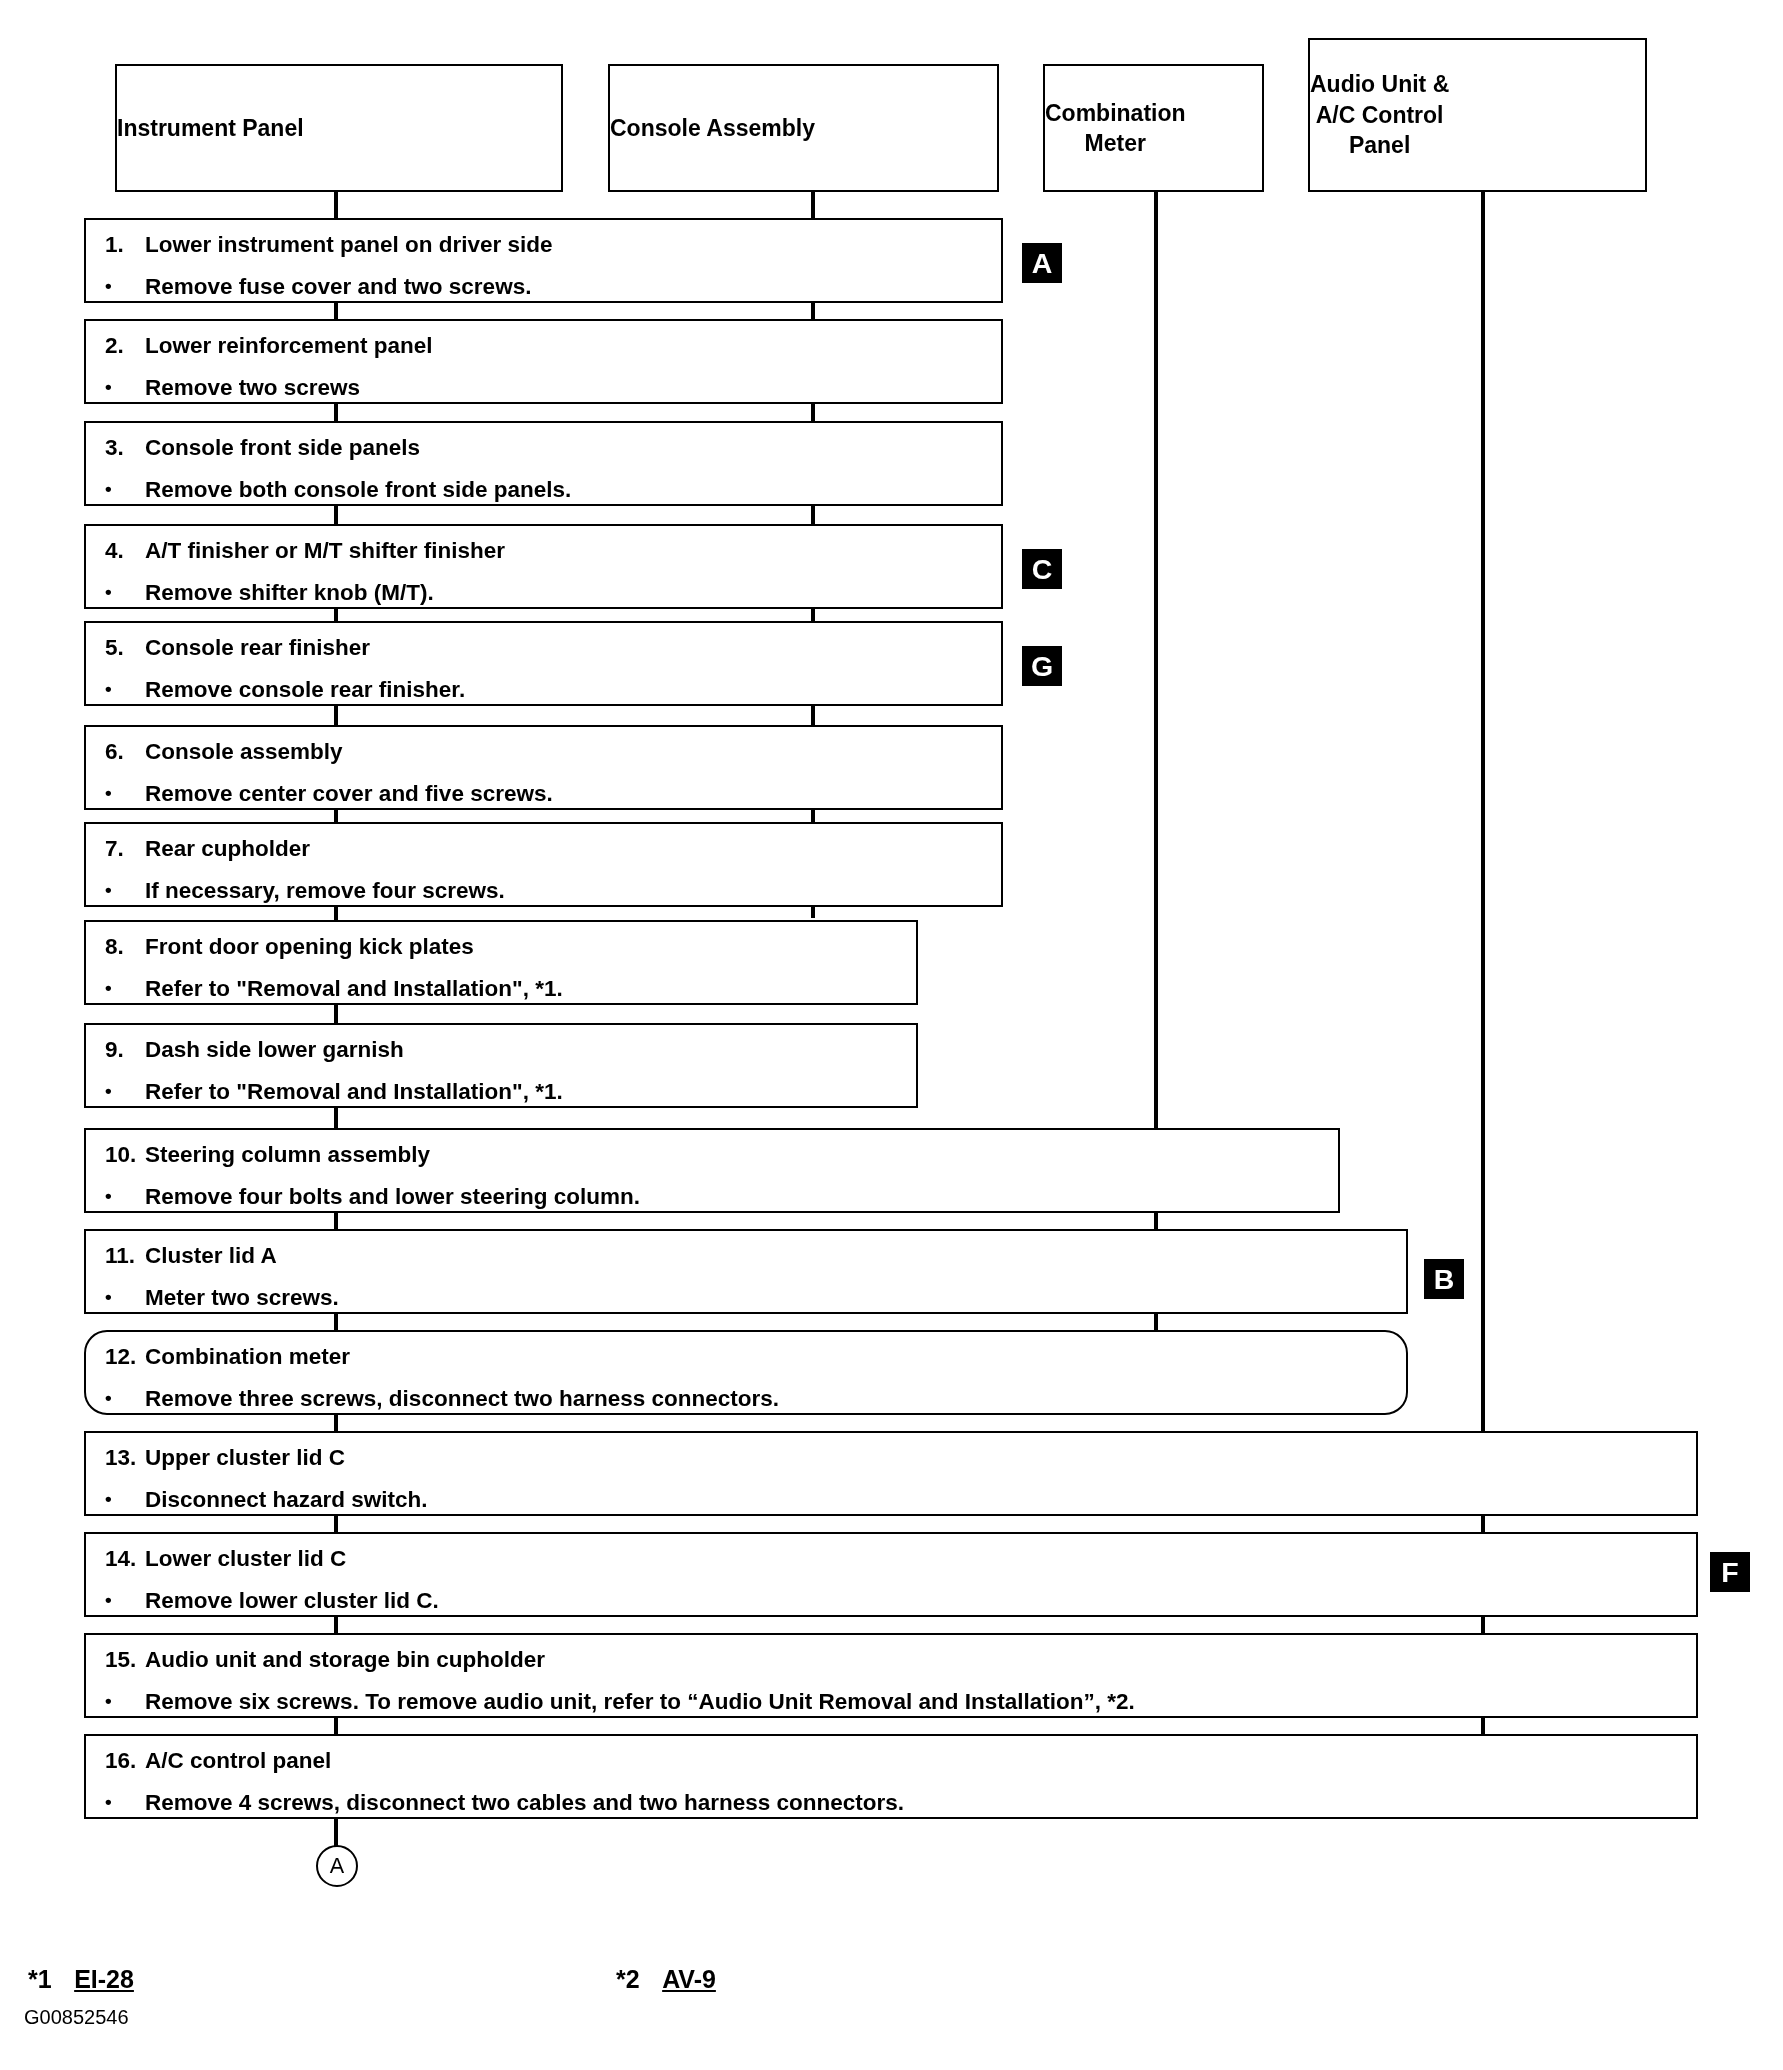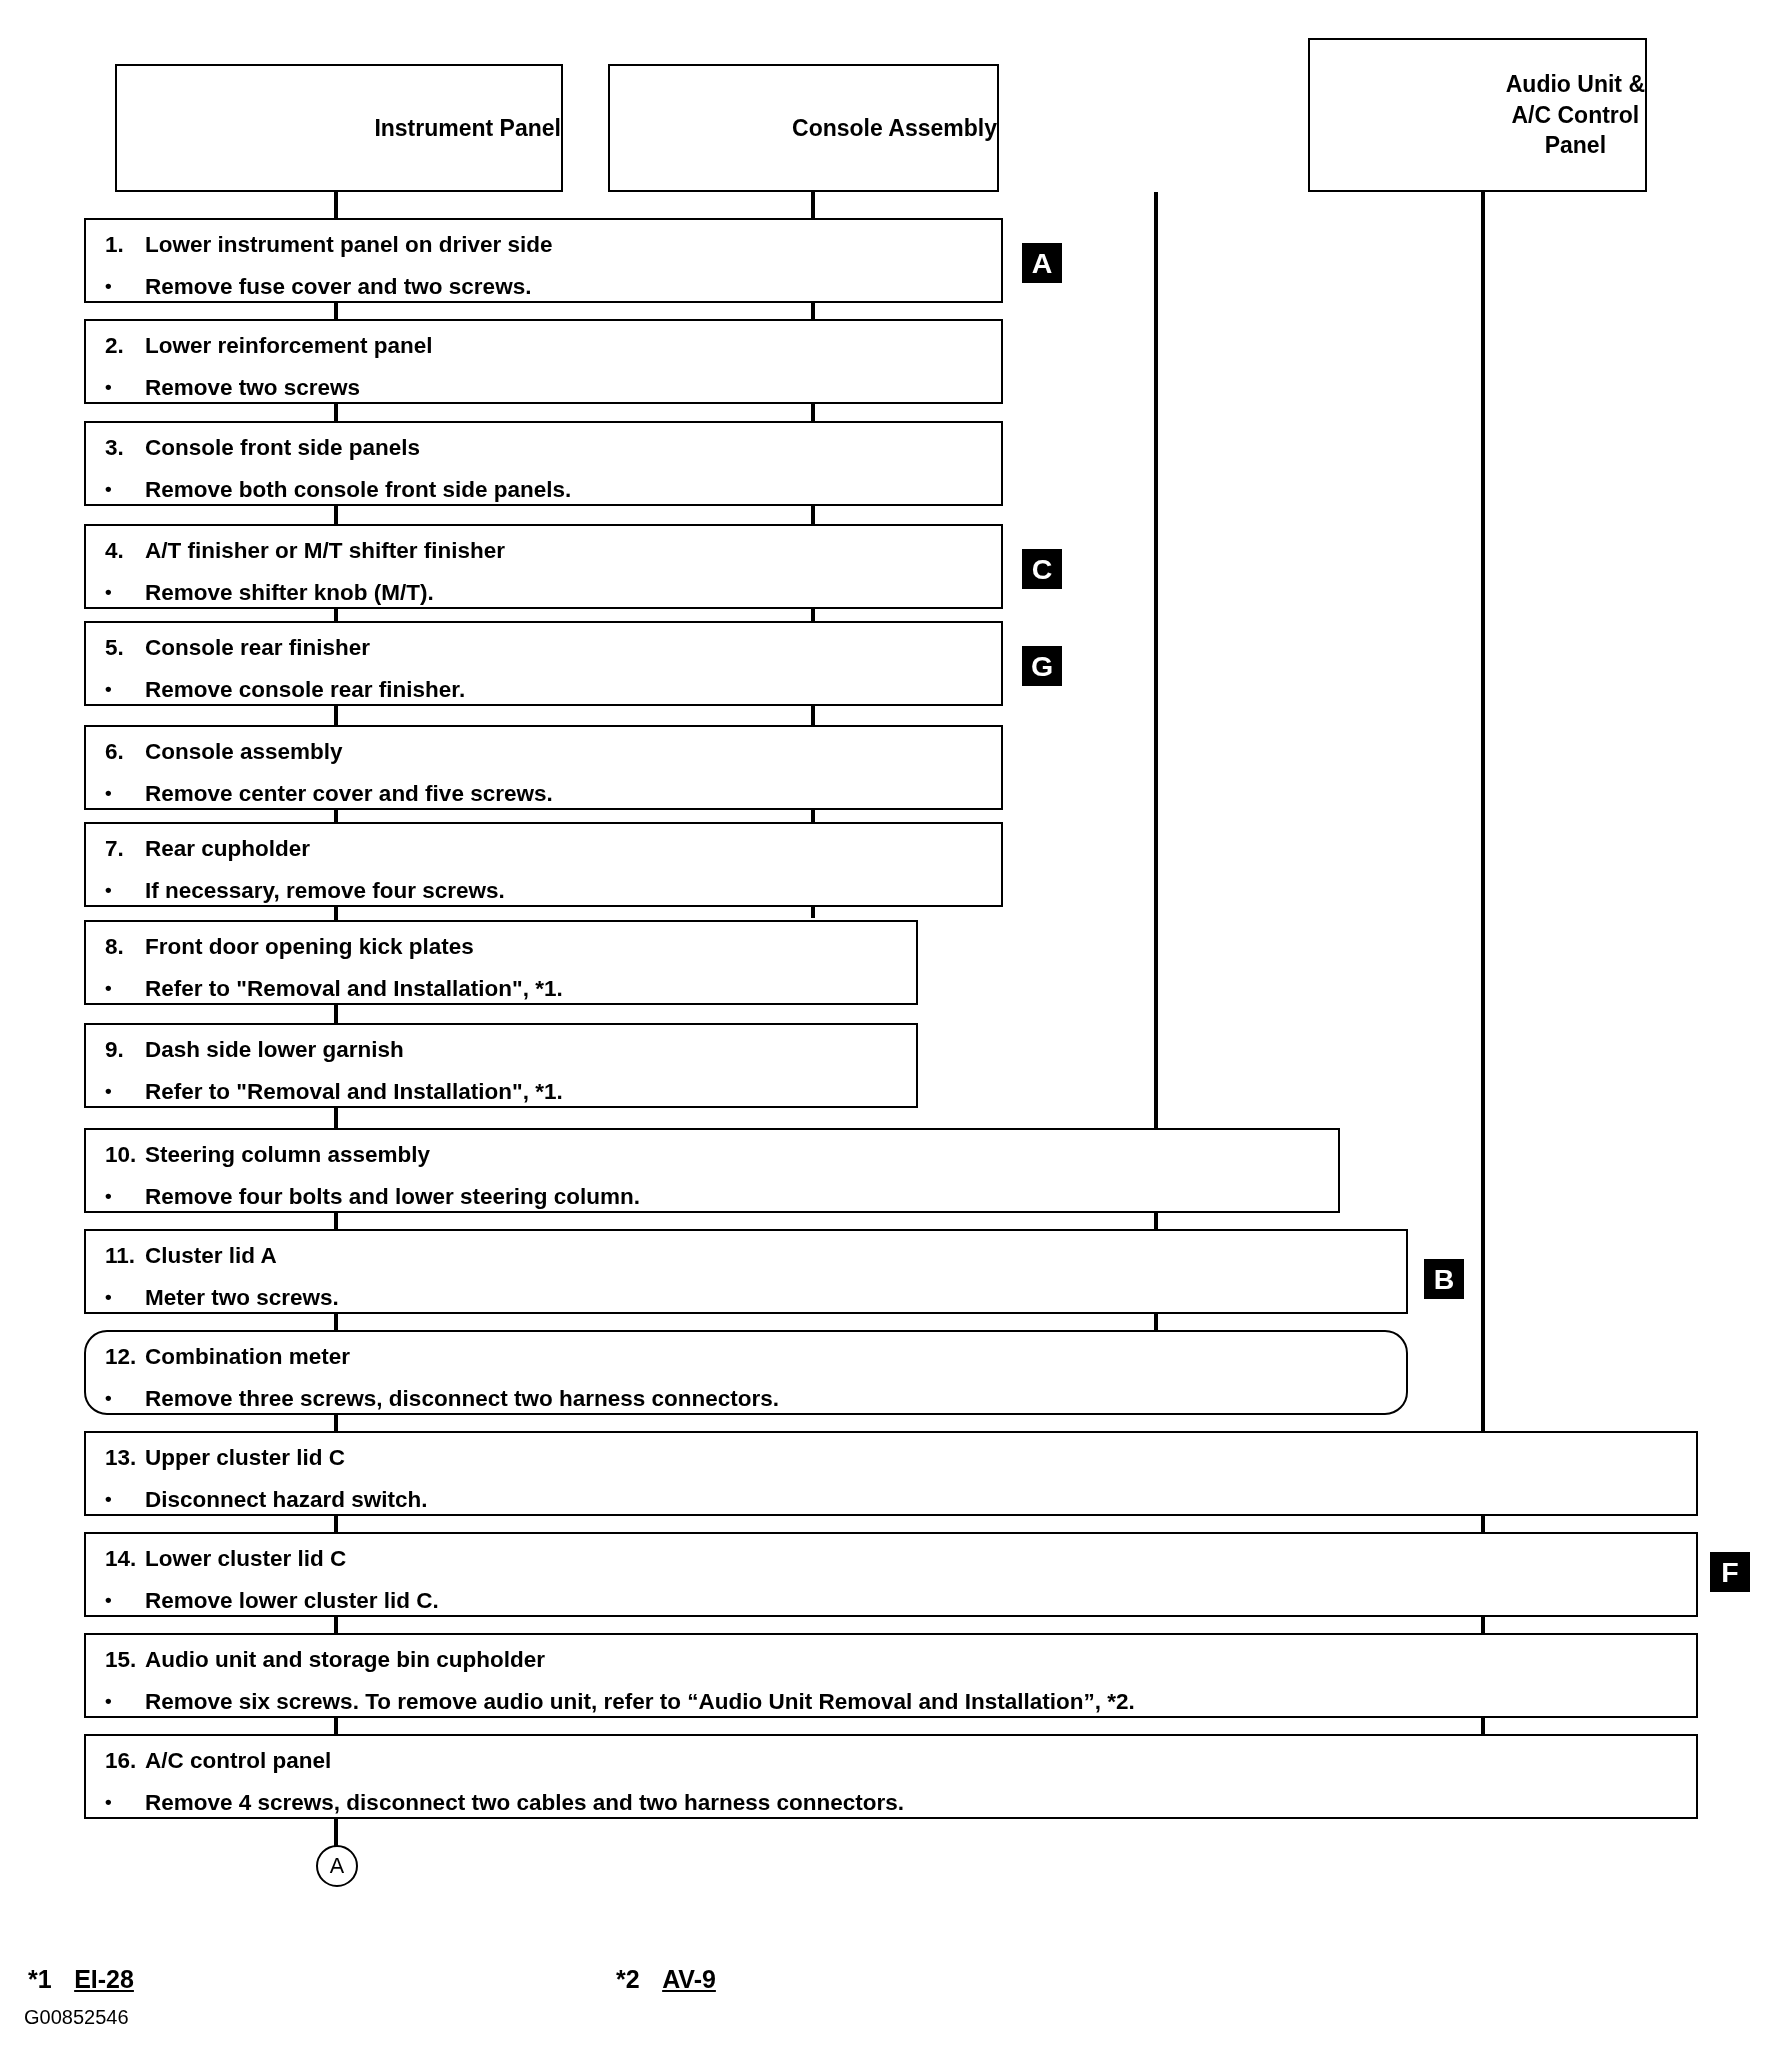--- a/index.html
+++ b/index.html
@@ -19,21 +19,21 @@
     overflow: hidden;
   }
 
   
   .col-head {
     position: absolute;
     border: 2.6px solid #000;
     background: #fff;
     display: flex;
     align-items: center;
-    justify-content: flex-end;
+    justify-content: flex-start;
     text-align: center;
     font-weight: bold;
     font-size: 23px;
     line-height: 1.32;
     box-sizing: border-box;
   }
 
   
   .spine {
     position: absolute;
@@ -126,20 +126,24 @@
 <div id="page">
 
   <div class="col-head" style="left:115px; top:64px; width:448px; height:128px;">
     <span>Instrument Panel</span>
   </div>
 
   <div class="col-head" style="left:608px; top:64px; width:391px; height:128px;">
     <span>Console Assembly</span>
   </div>
 
+  <div class="col-head" style="left:1043px; top:64px; width:221px; height:128px; white-space:pre-line;">
+    <span>Combination
+Meter</span>
+  </div>
 
   <div class="col-head" style="left:1308px; top:38px; width:339px; height:154px; white-space:pre-line;">
     <span>Audio Unit &amp;
 A/C Control
 Panel</span>
   </div>
 
   <div class="spine" style="left:334px; top:192px; height:1693px;"></div>
   <div class="spine" style="left:811px; top:192px; height:726px;"></div>
   <div class="spine" style="left:1154px; top:192px; height:1185px;"></div>

